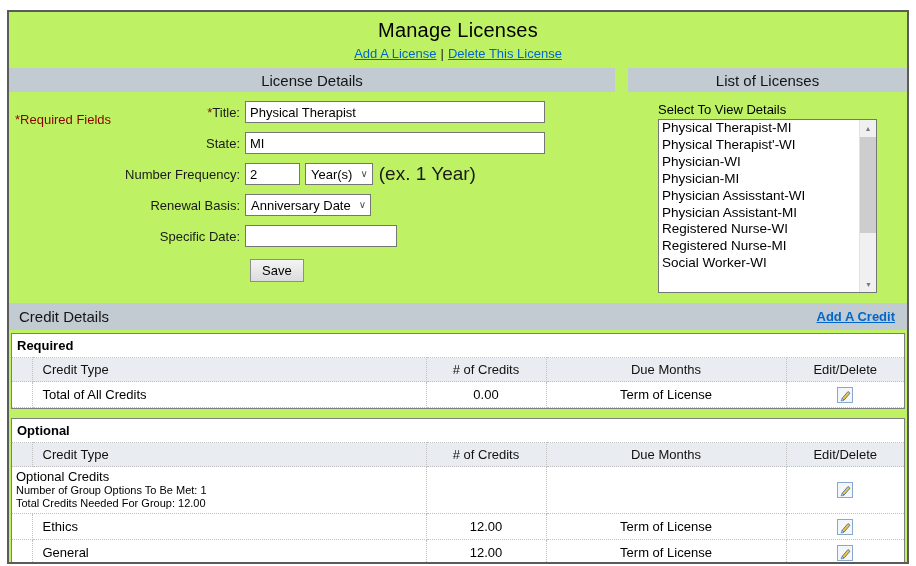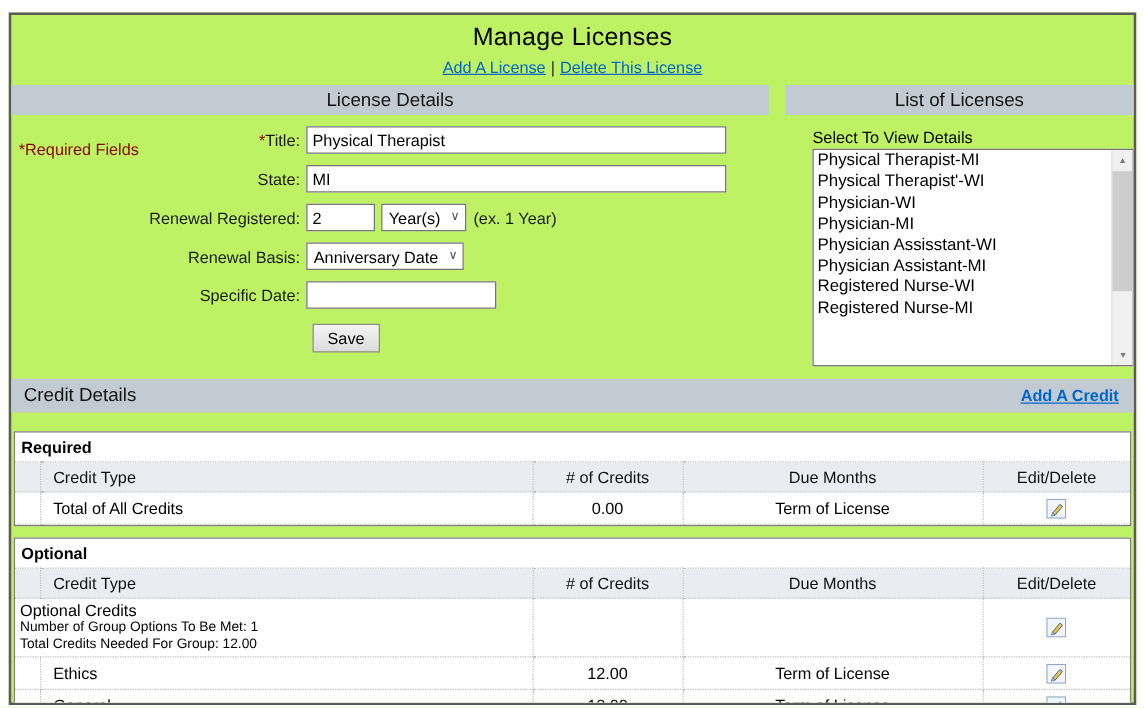--- a/index.html
+++ b/index.html
@@ -42,42 +42,42 @@
   .form-row { display:flex; align-items:center; margin-bottom:9px; }
   .form-label {
     width:236px; text-align:right; padding-right:5px;
     font-size:13px; color:#1a1a1a; flex:none;
   }
   .form-label .mark { color:#8b0000; }
   input.txt {
     height:22px; border:1px solid #767676; font-size:13px;
     padding:1px 4px; font-family:"Liberation Sans",sans-serif; background:#fff;
   }
-  .w300 { width:336px; }
+  .w300 { width:300px; }
   .w55  { width:55px; }
   .w152 { width:152px; }
   .sel {
     height:22px; border:1px solid #767676; background:#fff;
     display:inline-flex; align-items:center; font-size:13px;
     padding:0 4px 0 5px; cursor:default; gap:8px;
   }
   .sel .chev { color:#505050; font-size:10px; line-height:1; }
-  .hint { font-size:13px; margin-left:6px; color:#1a1a1a; }
+  .hint { font-size:19px; margin-left:6px; color:#1a1a1a; }
   .save-btn {
     margin-left:241px; margin-top:3px;
     font-size:13px; padding:3px 11px;
     background:linear-gradient(#f4f4f4,#dcdcdc);
     border:1px solid #8e8e8e; cursor:pointer;
     font-family:"Liberation Sans",sans-serif;
     text-align:center;
   }
 
   .list-caption { font-size:13px; margin:1px 0 2px 0; }
   .listbox {
-    width:257px; height:174px; border:1px solid #767676;
+    width:219px; height:174px; border:1px solid #767676;
     background:#fff; position:relative; overflow:hidden;
   }
   .listbox-items { margin-right:17px; }
   .list-item {
     font-size:13.5px; line-height:16.9px; padding-left:3px;
     white-space:nowrap; cursor:default;
   }
   .scrollbar {
     position:absolute; top:0; right:0; bottom:0; width:17px;
     background:#f0f0f0; border-left:1px solid #e2e2e2;
@@ -96,21 +96,21 @@
     margin-top:10px; height:27px; background:#c3cbd2;
     display:flex; align-items:center; justify-content:space-between;
     padding:0 12px 0 10px;
   }
   .credit-bar .cb-title { font-size:15px; color:#141414; }
   .credit-bar a { color:#0066cc; font-size:13px; font-weight:bold; text-decoration:underline; cursor:pointer; }
 
   .credit-box {
     margin:7px 2px 0 2px; border:1px solid #7f7f7f; background:#fff;
   }
-  .credit-box.first { margin-top:15px; margin-bottom:9px; }
+  .credit-box.first { margin-top:3px; margin-bottom:9px; }
   .box-heading { font-size:13px; font-weight:bold; padding:4px 0 4px 5px; }
   table.credits { width:100%; border-collapse:collapse; font-size:13px; }
   table.credits td { border:1px dotted #c0c0c0; }
   table.credits tr td:first-child { border-left:none; }
   table.credits tr td:last-child { border-right:none; }
   table.credits tr:last-child td { border-bottom-style:dotted; }
   .col-indent { width:20px; }
   .col-credits { width:120px; }
   .col-due { width:240px; }
   .col-edit { width:118px; }
@@ -149,21 +149,21 @@
         <div class="form-label"><span class="mark">*</span><span>Title:</span></div>
         <input class="txt w300" value="Physical Therapist" style="">
       </div>
 
       <div class="form-row">
         <div class="form-label">State:</div>
         <input class="txt w300" value="MI" style="">
       </div>
 
       <div class="form-row">
-        <div class="form-label">Renewal Registered:</div>
+        <div class="form-label">Number Frequency:</div>
         <input class="txt w55" value="2" style="">
         <span style="width:5px"></span>
         <div class="sel">
           <span>Year(s)</span>
           <span class="chev">∨</span>
         </div>
         <span class="hint">(ex. 1 Year)</span>
       </div>
 
       <div class="form-row">
@@ -187,20 +187,21 @@
       <div class="listbox">
         <div class="listbox-items">
           <div class="list-item">Physical Therapist-MI</div>
           <div class="list-item">Physical Therapist'-WI</div>
           <div class="list-item">Physician-WI</div>
           <div class="list-item">Physician-MI</div>
           <div class="list-item">Physician Assisstant-WI</div>
           <div class="list-item">Physician Assistant-MI</div>
           <div class="list-item">Registered Nurse-WI</div>
           <div class="list-item">Registered Nurse-MI</div>
+          <div class="list-item">Social Worker-WI</div>
         </div>
         <div class="scrollbar">
           <div class="sb-arrow">▲</div>
           <div class="sb-thumb"></div>
           <div class="sb-arrow sb-down">▼</div>
         </div>
       </div>
     </div>
   </div>
 

